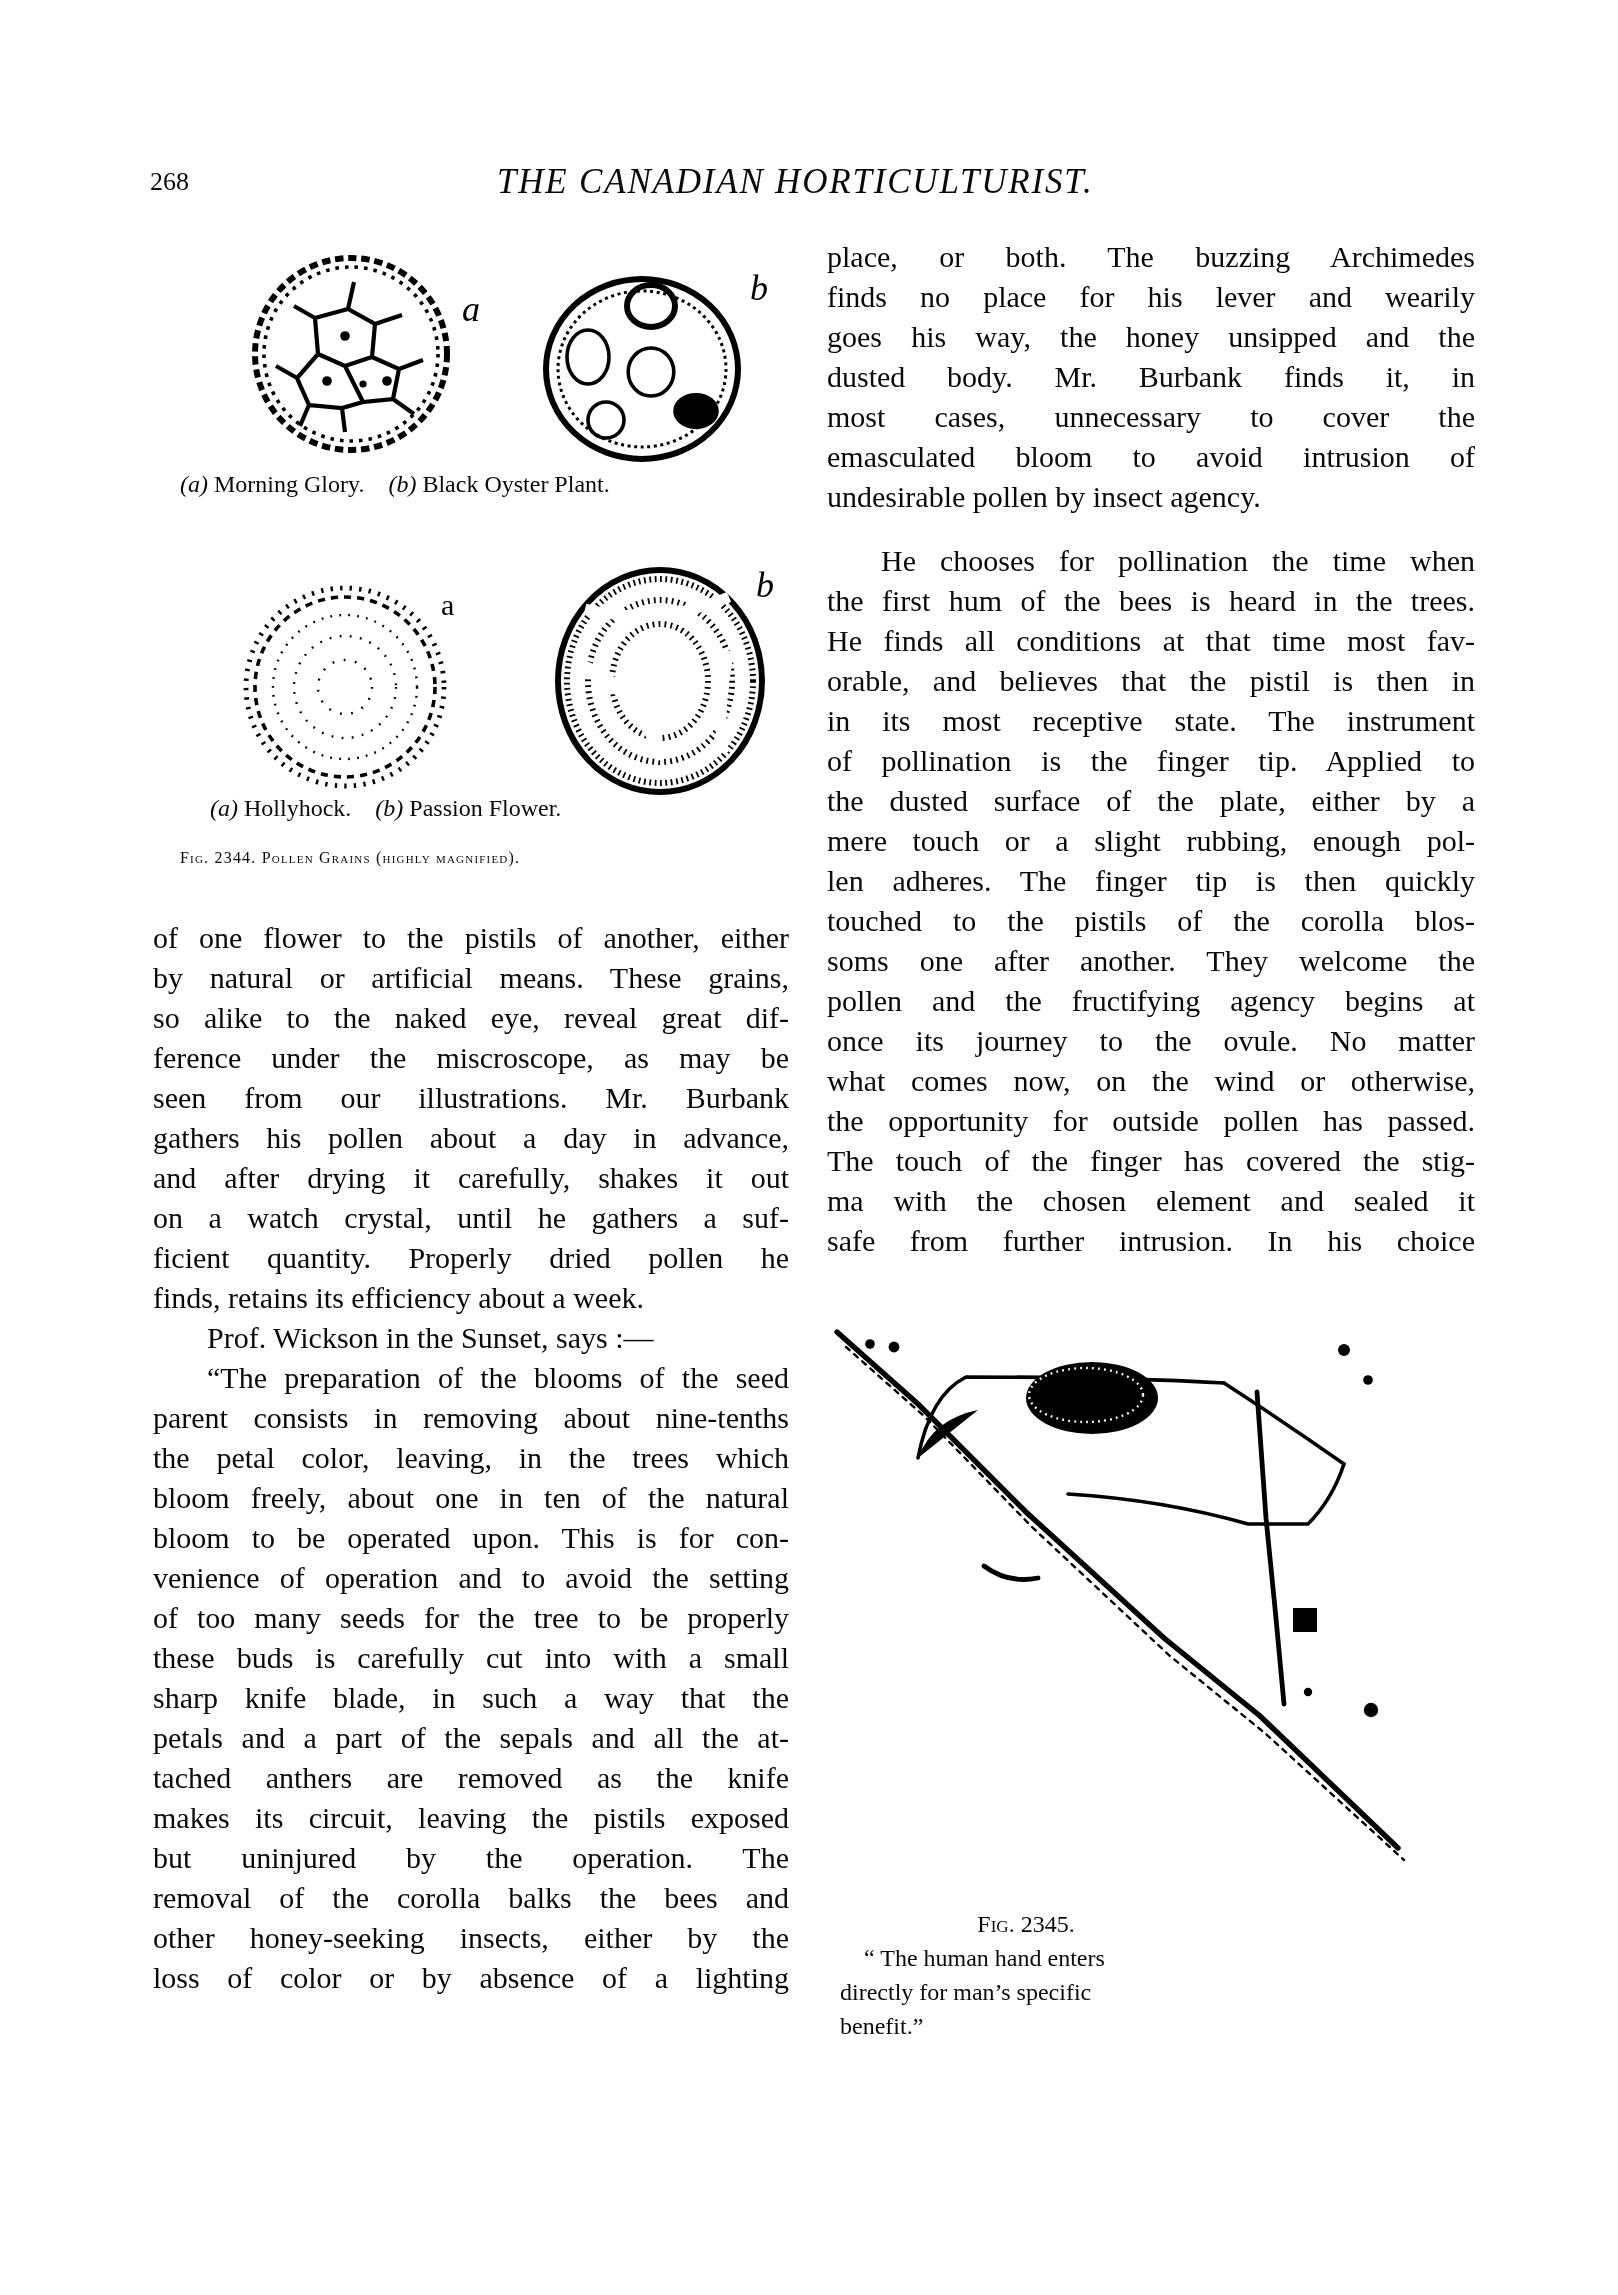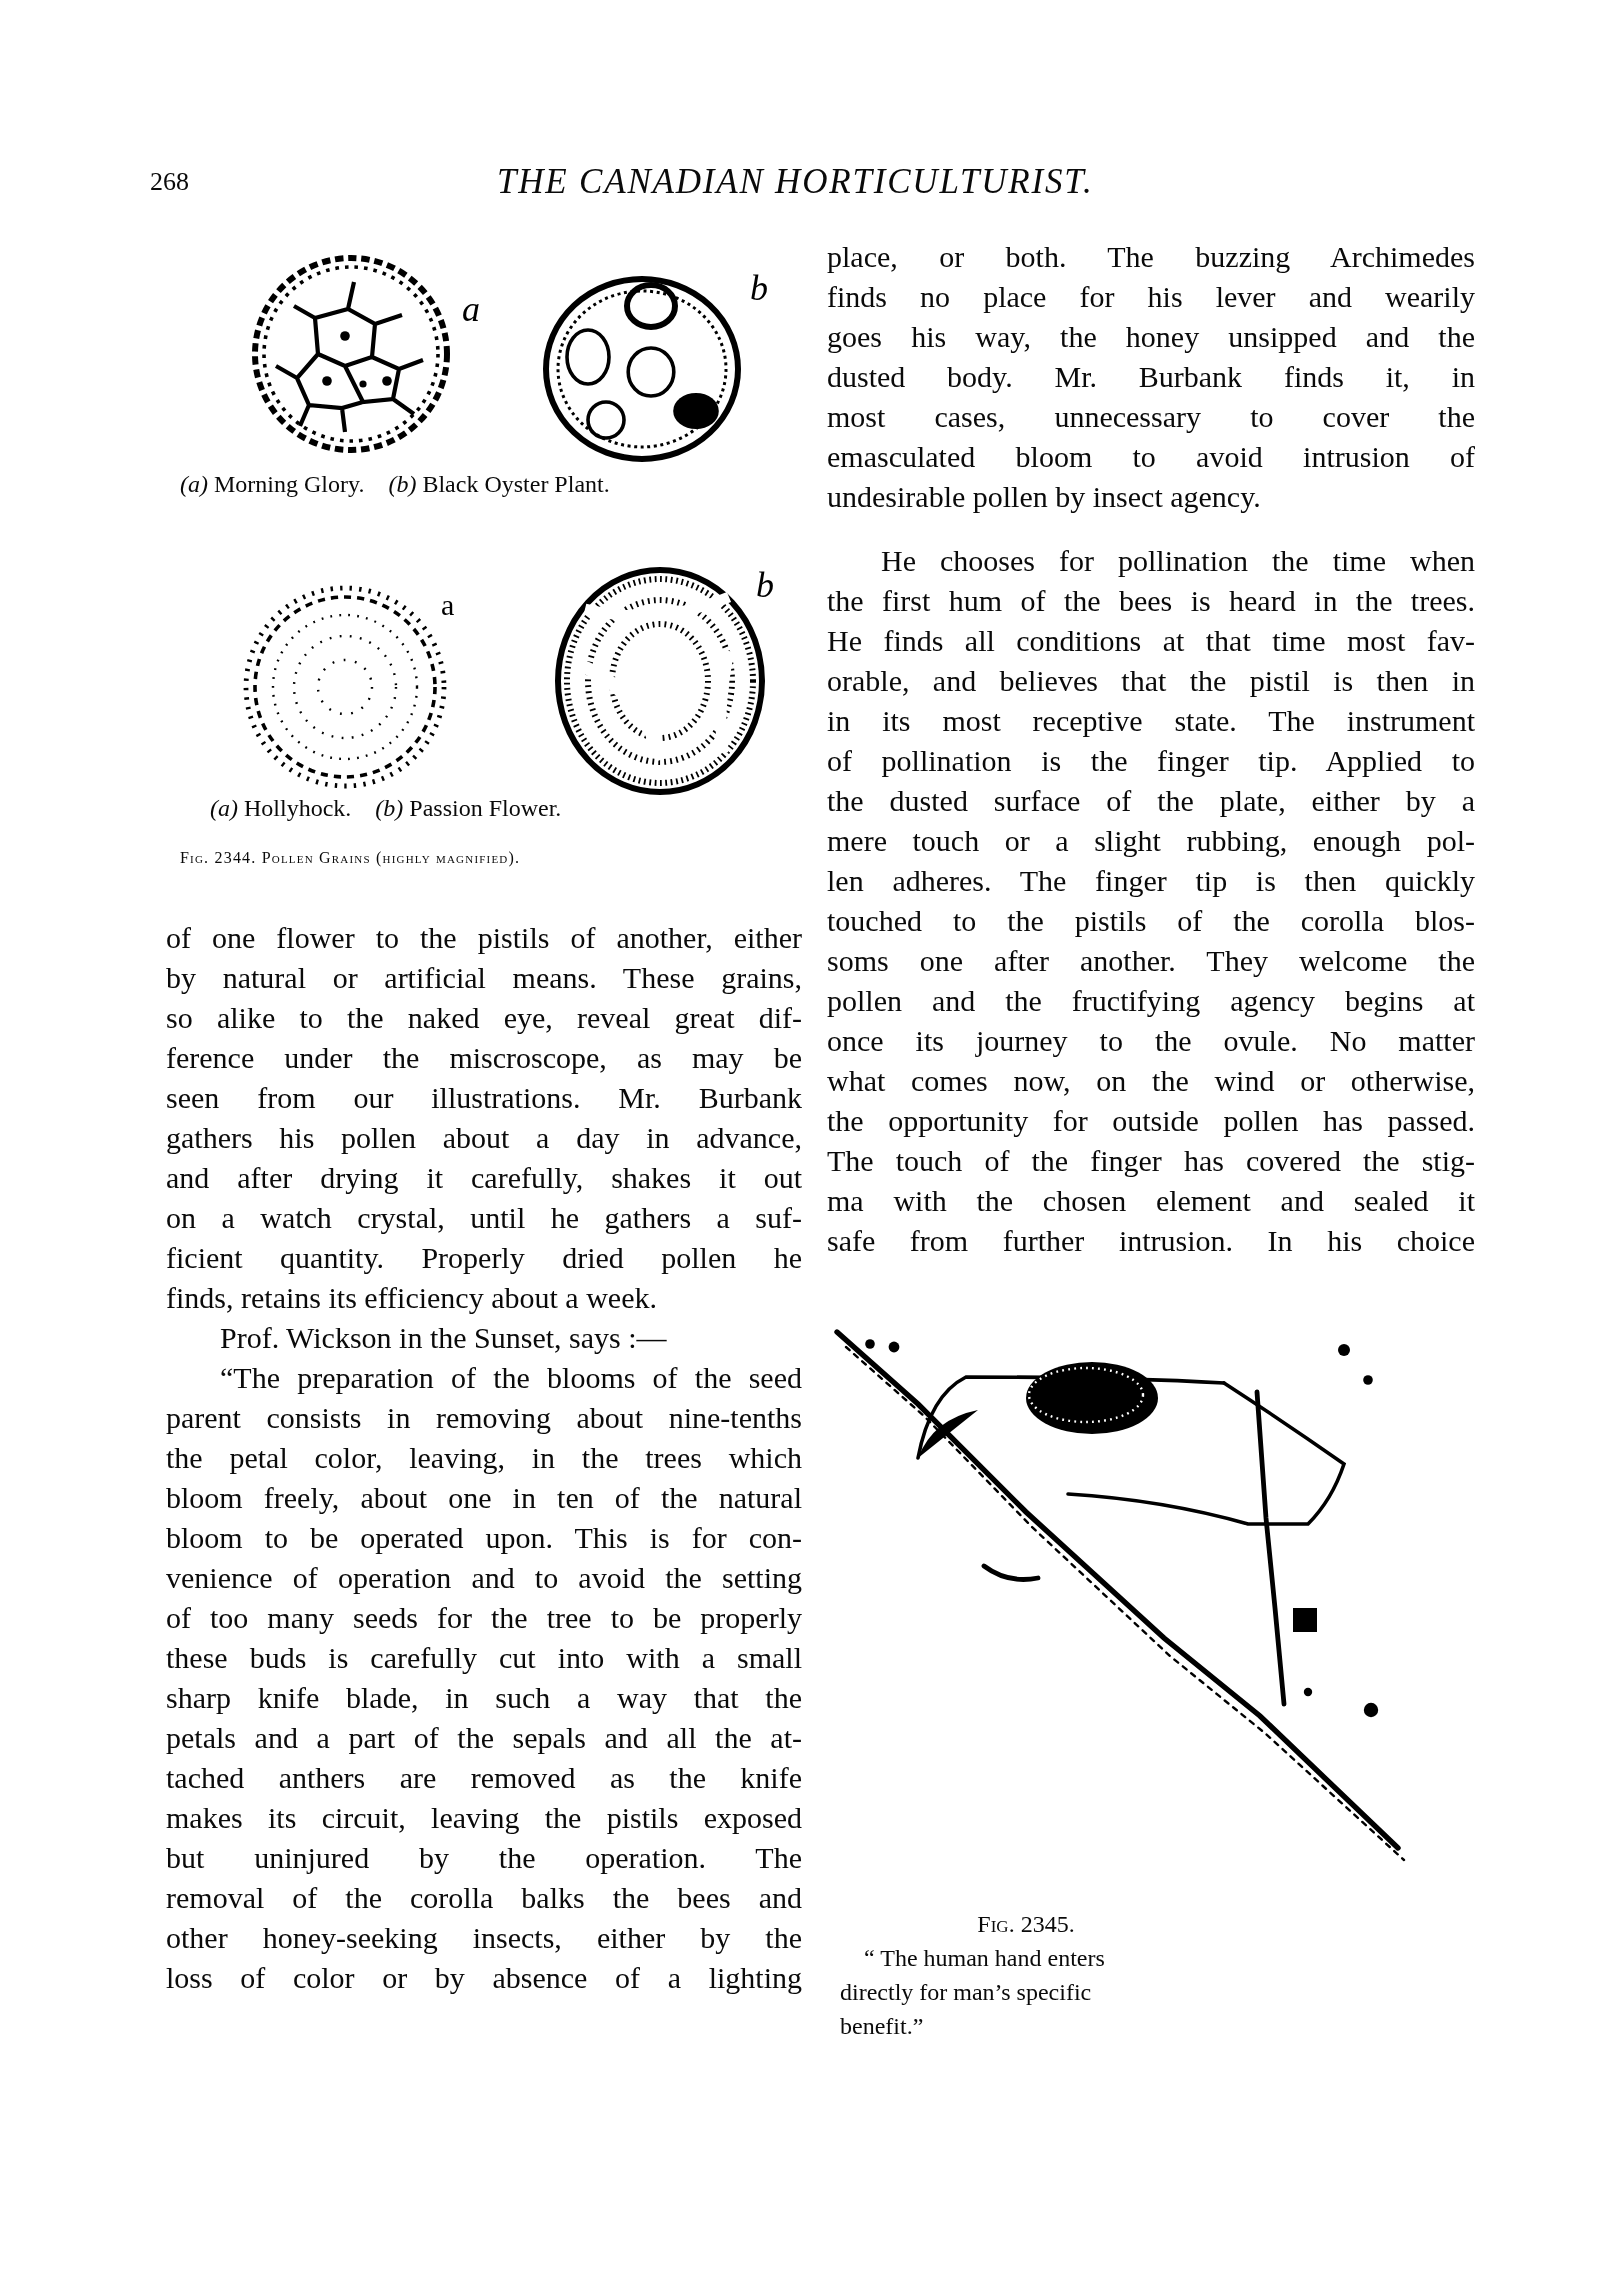--- a/index.html
+++ b/index.html
@@ -12,21 +12,21 @@
   .grain { position:absolute; }
   .cap-row { position:absolute; white-space:nowrap; font-size:24px; }
   .cap-row .paren { font-style:italic; }
   .fig-caption { position:absolute; left:180px; top:849px; font-size:16px;
                  font-variant:small-caps; letter-spacing:1.2px; white-space:nowrap; }
   .col { position:absolute; font-size:30px; line-height:40px; text-align:justify; }
   .col p { margin:0; }
   .col .line { display:block; text-align:justify; text-align-last:justify; white-space:nowrap; }
   .col .line.last { text-align-last:left; }
   .col .indent { text-indent:54px; }
-  .col-left { left:153px; top:918px; width:636px;margin-left:13px; }
+  .col-left { left:153px; top:918px; width:636px; }
   .col-right { left:827px; top:237px; width:648px; }
   .figure-branch { position:absolute; left:828px; top:1320px; width:660px; height:780px; }
   .branch-caption { position:absolute; left:840px; top:1907px; width:372px; font-size:24px; line-height:34px; }
   .branch-caption .figno { display:block; text-align:center; font-variant:small-caps; }
 </style>
 </head>
 <body>
 
 <div class="page-number">268</div>
 <div class="running-title">THE CANADIAN HORTICULTURIST.</div>

